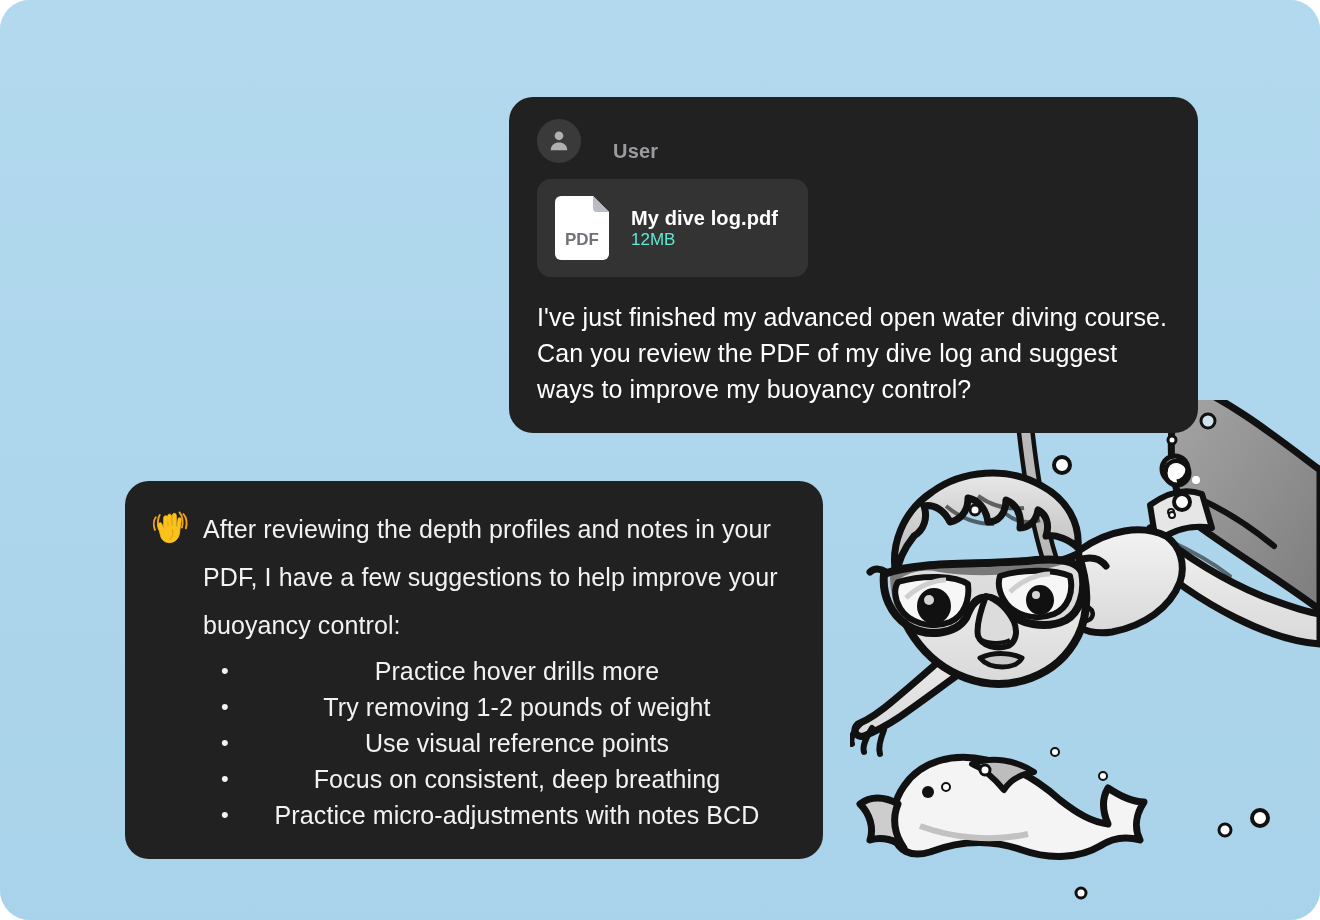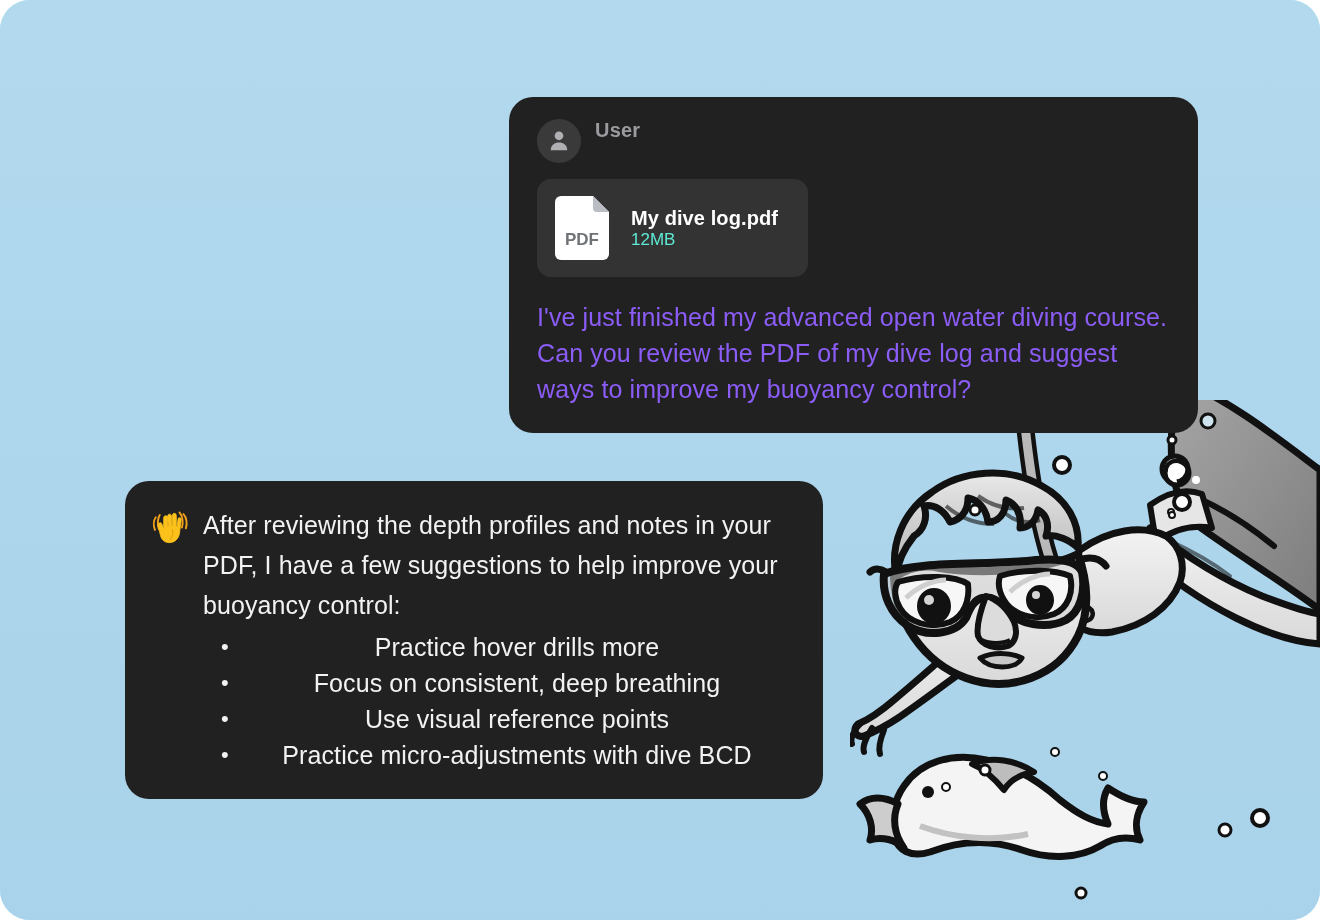--- a/index.html
+++ b/index.html
@@ -51,22 +51,22 @@
     top: 97px;
     width: 689px;
     box-sizing: border-box;
     background: #212121;
     border-radius: 24px;
     padding: 22px 28px 26px 28px;
   }
 
   .user-head {
     display: flex;
-    align-items: flex-start;
-    gap: 14px;
+    align-items: flex-end;
+    gap: 32px;
     margin-bottom: 16px;
   }
   .avatar {
     width: 44px;
     height: 44px;
     border-radius: 50%;
     background: #3a3a3a;
     display: flex;
     align-items: center;
     justify-content: center;
@@ -103,21 +103,21 @@
     font-size: 20px;
     font-weight: bold;
     letter-spacing: .1px;
   }
   .file-size {
     color: #5eead4;
     font-size: 17px;
   }
 
   .user-text {
-    color: #8b5cf6;
+    color: #ffffff;
     font-size: 25px;
     line-height: 36px;
     letter-spacing: .1px;
   }
 
   .msg-assistant {
     position: absolute;
     left: 125px;
     top: 481px;
     width: 698px;
@@ -135,21 +135,21 @@
     font-size: 34px;
     line-height: 38px;
     flex: 0 0 auto;
     margin-top: 2px;
   }
   .wave-emoji svg { display:block; }
   .assistant-body { flex: 1 1 auto; min-width: 0; }
   .assistant-intro {
     color: #f2f2f2;
     font-size: 25px;
-    line-height: 40px;
+    line-height: 48px;
     letter-spacing: .1px;
   }
   .assistant-list {
     margin: 4px 0 0 0;
     padding-left: 38px;
     list-style: none;
     text-align: center;
   }
   .assistant-list li {
     position: relative;
@@ -359,21 +359,22 @@
             <path d="M16 14 C16 10 21 10 21 14 L21 24 L22 24 L21 12 C21 8 26 8 26 12 L26 24 L27 24 L27 11 C27 7 32 7 32 11 L32 25 L33 25 L34 16 C34 12 39 13 38 17
                      L36 33 C35 40 30 45 23 45 C17 45 13 41 12 36 L9 24 C8 20 13 18 14 22 L16 28 Z"></path>
           </g>
           <path d="M27 29 C28 33 27 38 24 41" stroke="#e0a712" stroke-width="1.6" fill="none" stroke-linecap="round"></path>
         </svg>
       </div>
       <div class="assistant-body">
         <div class="assistant-intro">After reviewing the depth profiles and notes in your PDF, I have a few suggestions to help improve your buoyancy control:</div>
         <ul class="assistant-list">
           <li>Practice hover drills more</li>
+          <li>Try removing 1-2 pounds of weight</li>
+          <li>Use visual reference points</li>
           <li>Focus on consistent, deep breathing</li>
-          <li>Use visual reference points</li>
-          <li>Practice micro-adjustments with dive BCD</li>
+          <li>Practice micro-adjustments with notes BCD</li>
         </ul>
       </div>
     </div>
   </div>
 
 </div>
 
 </body></html>

